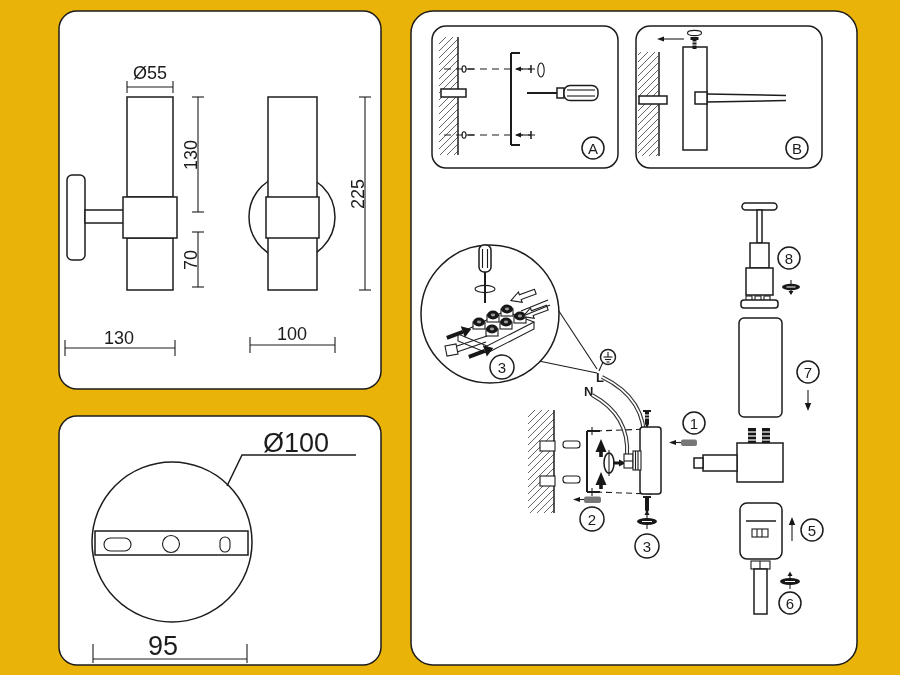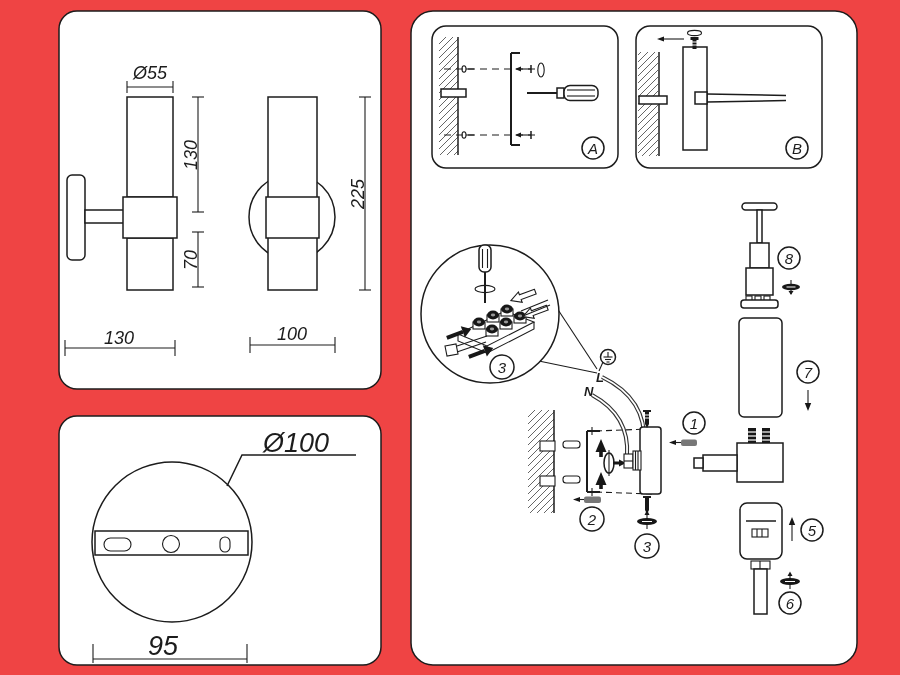--- a/index.html
+++ b/index.html
@@ -1,16 +1,16 @@
 <!DOCTYPE html>
 <html><head>
 <meta charset="utf-8">
 <style>
   html,body{margin:0;padding:0;background:#ffffff;}
-  .stage{position:relative;width:900px;height:675px;background:#ef4444;overflow:hidden;font-style:italic;}
+  .stage{position:relative;width:900px;height:675px;background:#eab308;overflow:hidden;}
   svg{position:absolute;left:0;top:0;}
   text{font-family:"Liberation Sans","DejaVu Sans",sans-serif;fill:#1c1c1c;}
   .dim{font-size:18px;}
   .dimBig{font-size:27px;}
   .numBig{font-size:15px;}
   .wirelbl{font-size:13px;font-weight:bold;}
   .ln{fill:none;stroke:#1c1c1c;stroke-width:1.5;}
   .ln2{fill:none;stroke:#1c1c1c;stroke-width:2;}
   .thin{fill:none;stroke:#1c1c1c;stroke-width:1.1;}
   .fillw{fill:#ffffff;stroke:#1c1c1c;stroke-width:1.5;}

